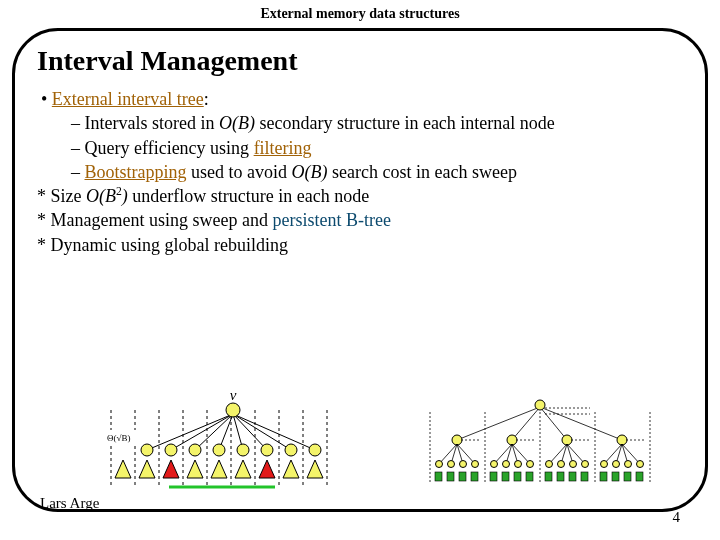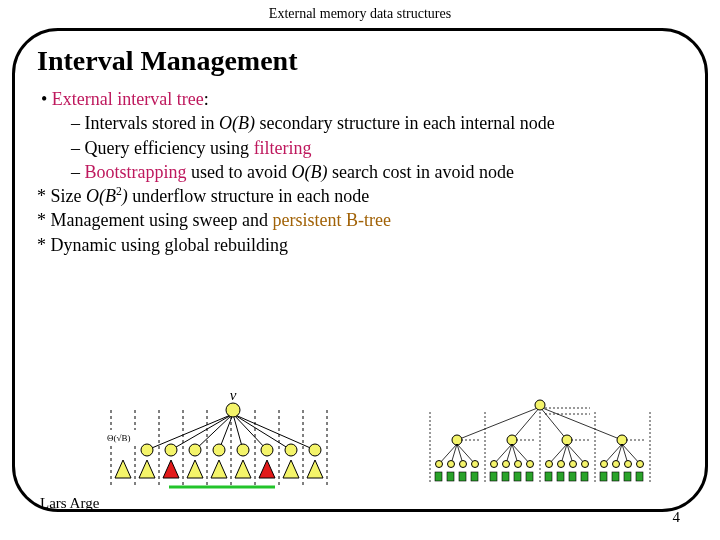--- a/index.html
+++ b/index.html
@@ -15,20 +15,21 @@
     position: relative;
     width: 720px;
     height: 540px;
     box-sizing: border-box;
   }
   .header {
     text-align: center;
     font-size: 14px;
     padding-top: 6px;
     padding-bottom: 2px;
+    font-weight: bold;
   }
   .frame {
     position: absolute;
     left: 12px;
     right: 12px;
     top: 28px;
     bottom: 28px;
     border: 3px solid #000000;
     border-radius: 46px;
     padding: 14px 22px 10px 22px;
@@ -47,24 +48,25 @@
   .b1 {
     margin-left: 4px;
     margin-top: 2px;
   }
   .b2 {
     margin-left: 34px;
   }
   .b3 {
   }
   .blue-u {
-    color: #be185d;
+    color: #a16207;
+    text-decoration: underline;
   }
   .blue {
-    color: #a16207;
+    color: #0c4a6e;
   }
   .sup {
     font-size: 0.65em;
     vertical-align: super;
     line-height: 0;
   }
   .math-inline {
     display: inline-block;
     vertical-align: middle;
     margin: 0 2px;
@@ -111,21 +113,21 @@
 
       <div class="b2">
         <span>– Intervals stored in </span><span style="font-style:italic">O(B)</span><span> secondary structure in each internal node</span>
       </div>
 
       <div class="b2">
         <span>– Query efficiency using </span><span class="blue-u">filtering</span>
       </div>
 
       <div class="b2">
-        <span>– </span><span class="blue-u">Bootstrapping</span><span> used to avoid </span><span style="font-style:italic">O(B)</span><span> search cost in avoid node</span>
+        <span>– </span><span class="blue-u">Bootstrapping</span><span> used to avoid </span><span style="font-style:italic">O(B)</span><span> search cost in each sweep</span>
       </div>
 
       <div class="b3">
         <span>* Size </span><span style="font-style:italic">O(B</span><span class="sup">2</span><span style="font-style:italic">)</span><span> underflow structure in each node</span>
       </div>
 
       <div class="b3">
         <span>* Management using sweep and </span><span class="blue">persistent</span><span class="blue"> B-tree</span>
       </div>
 

